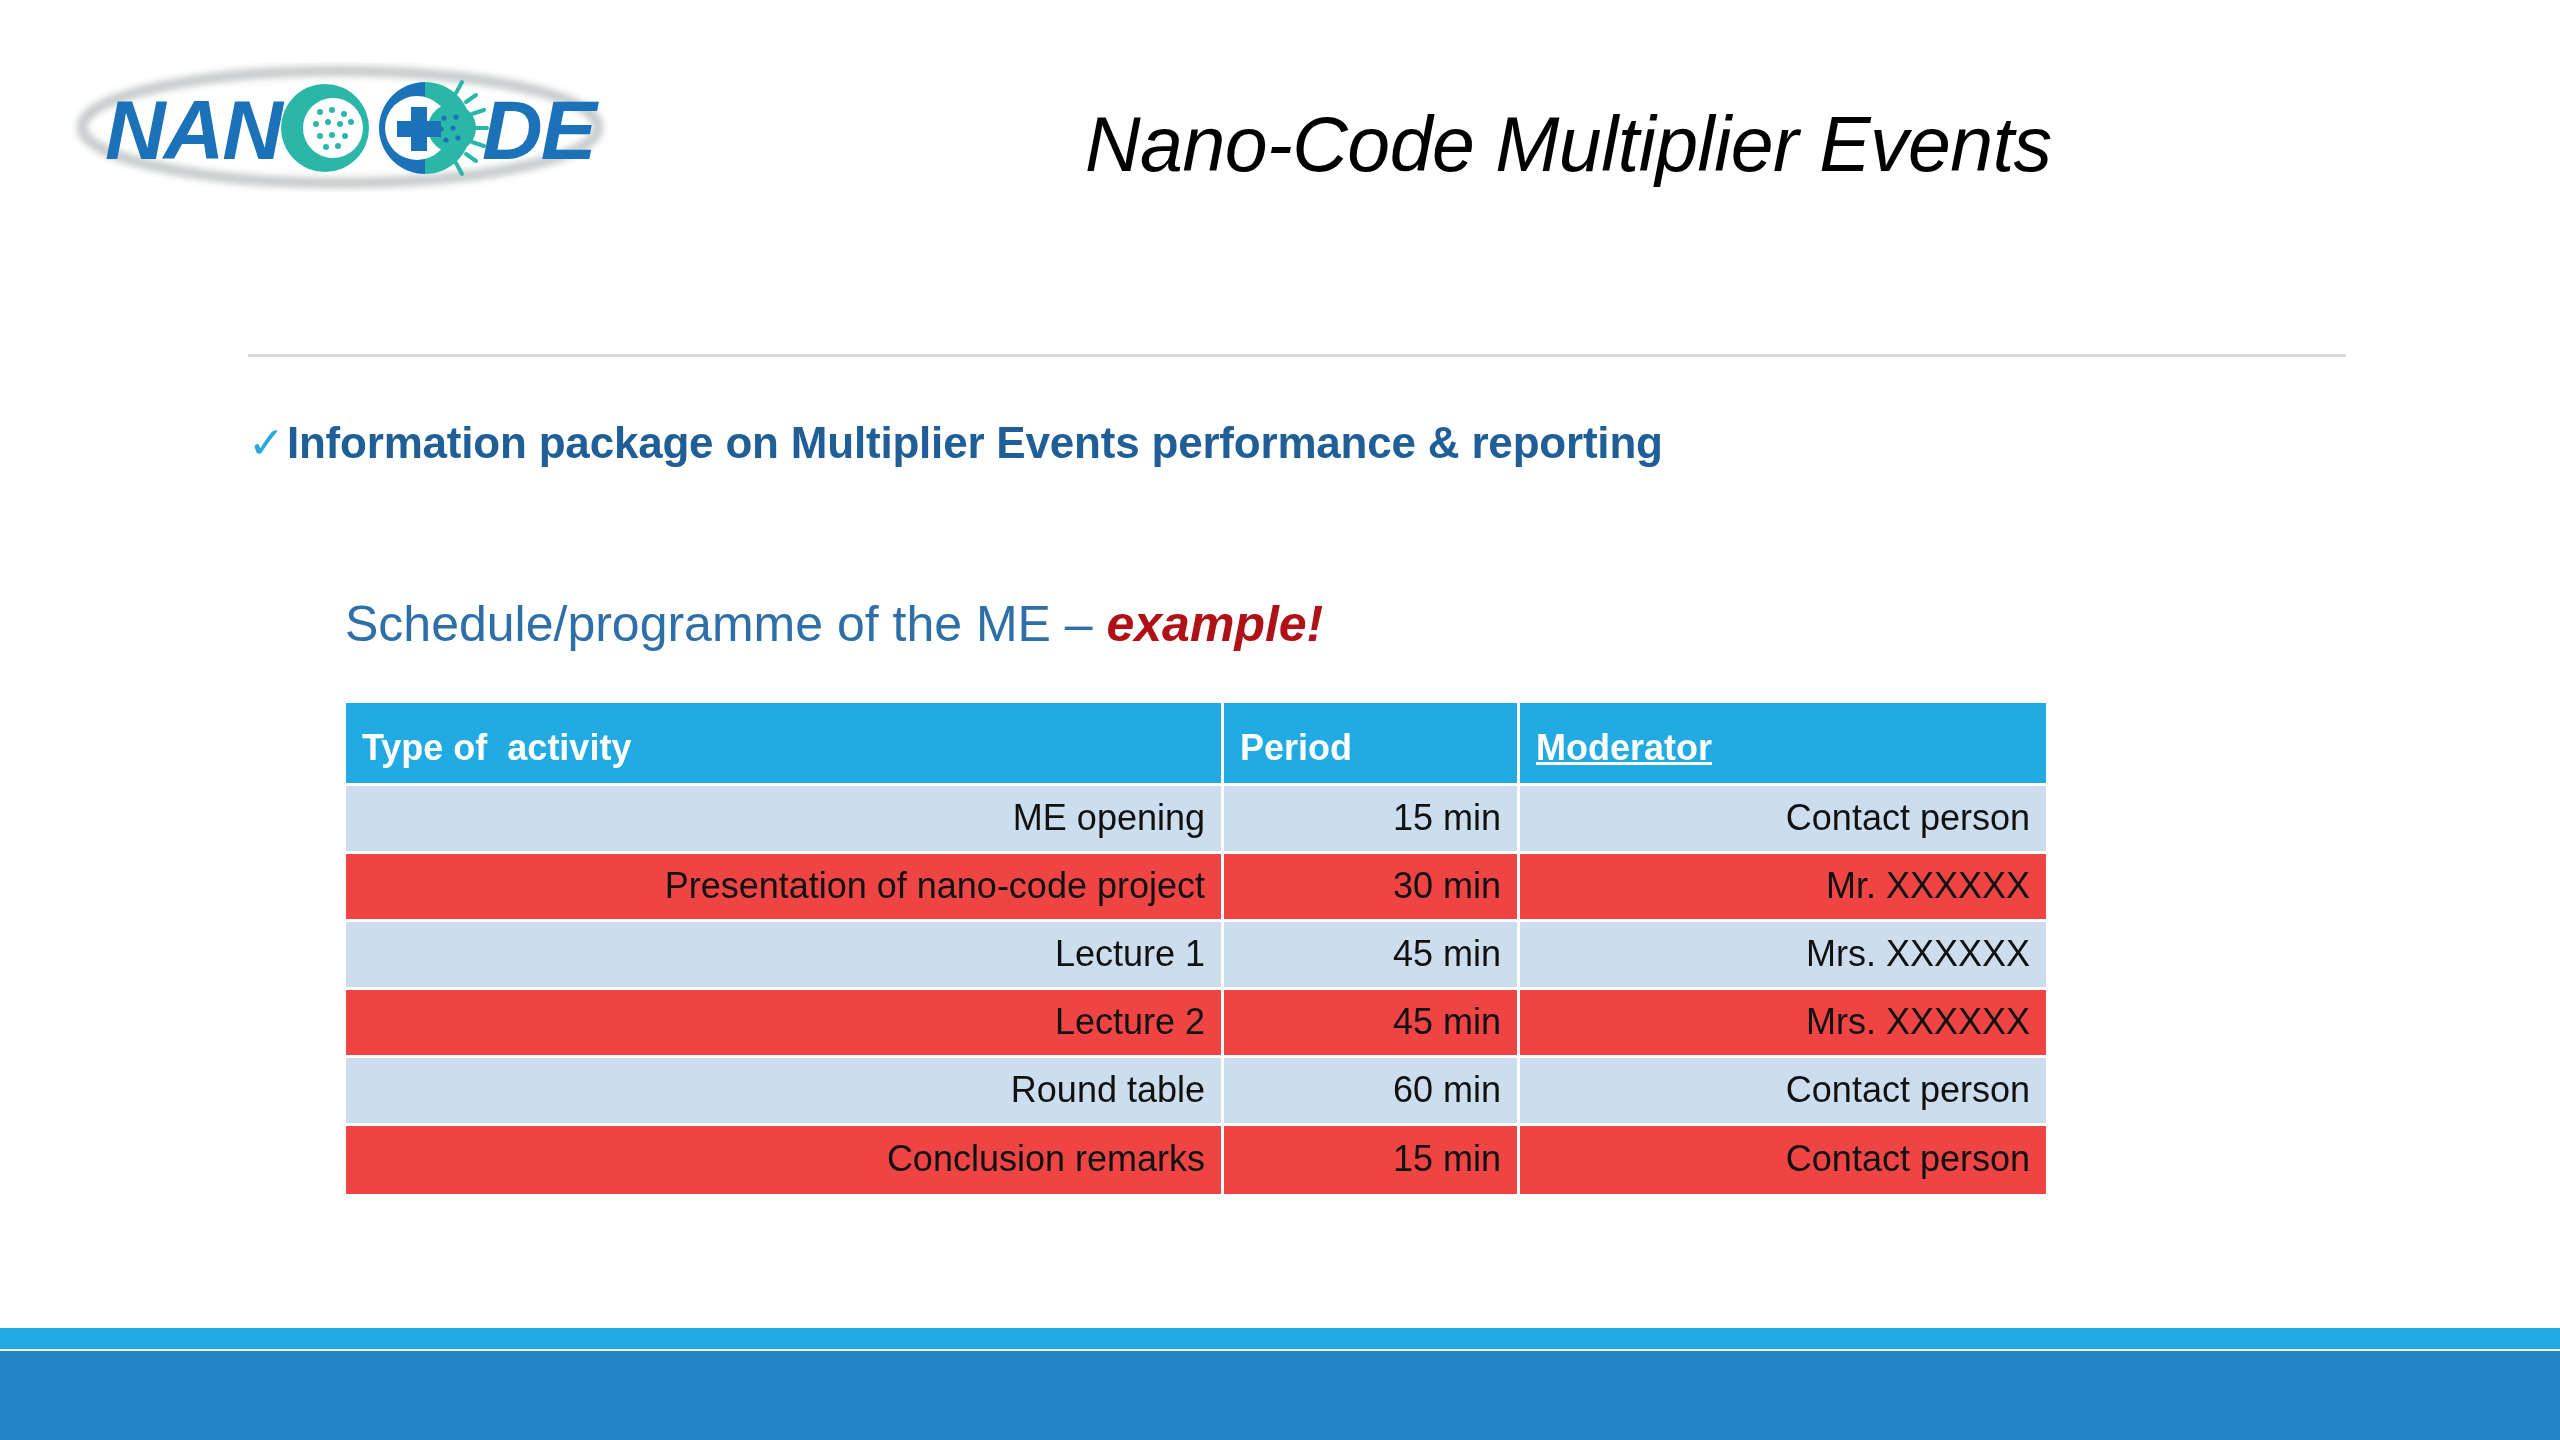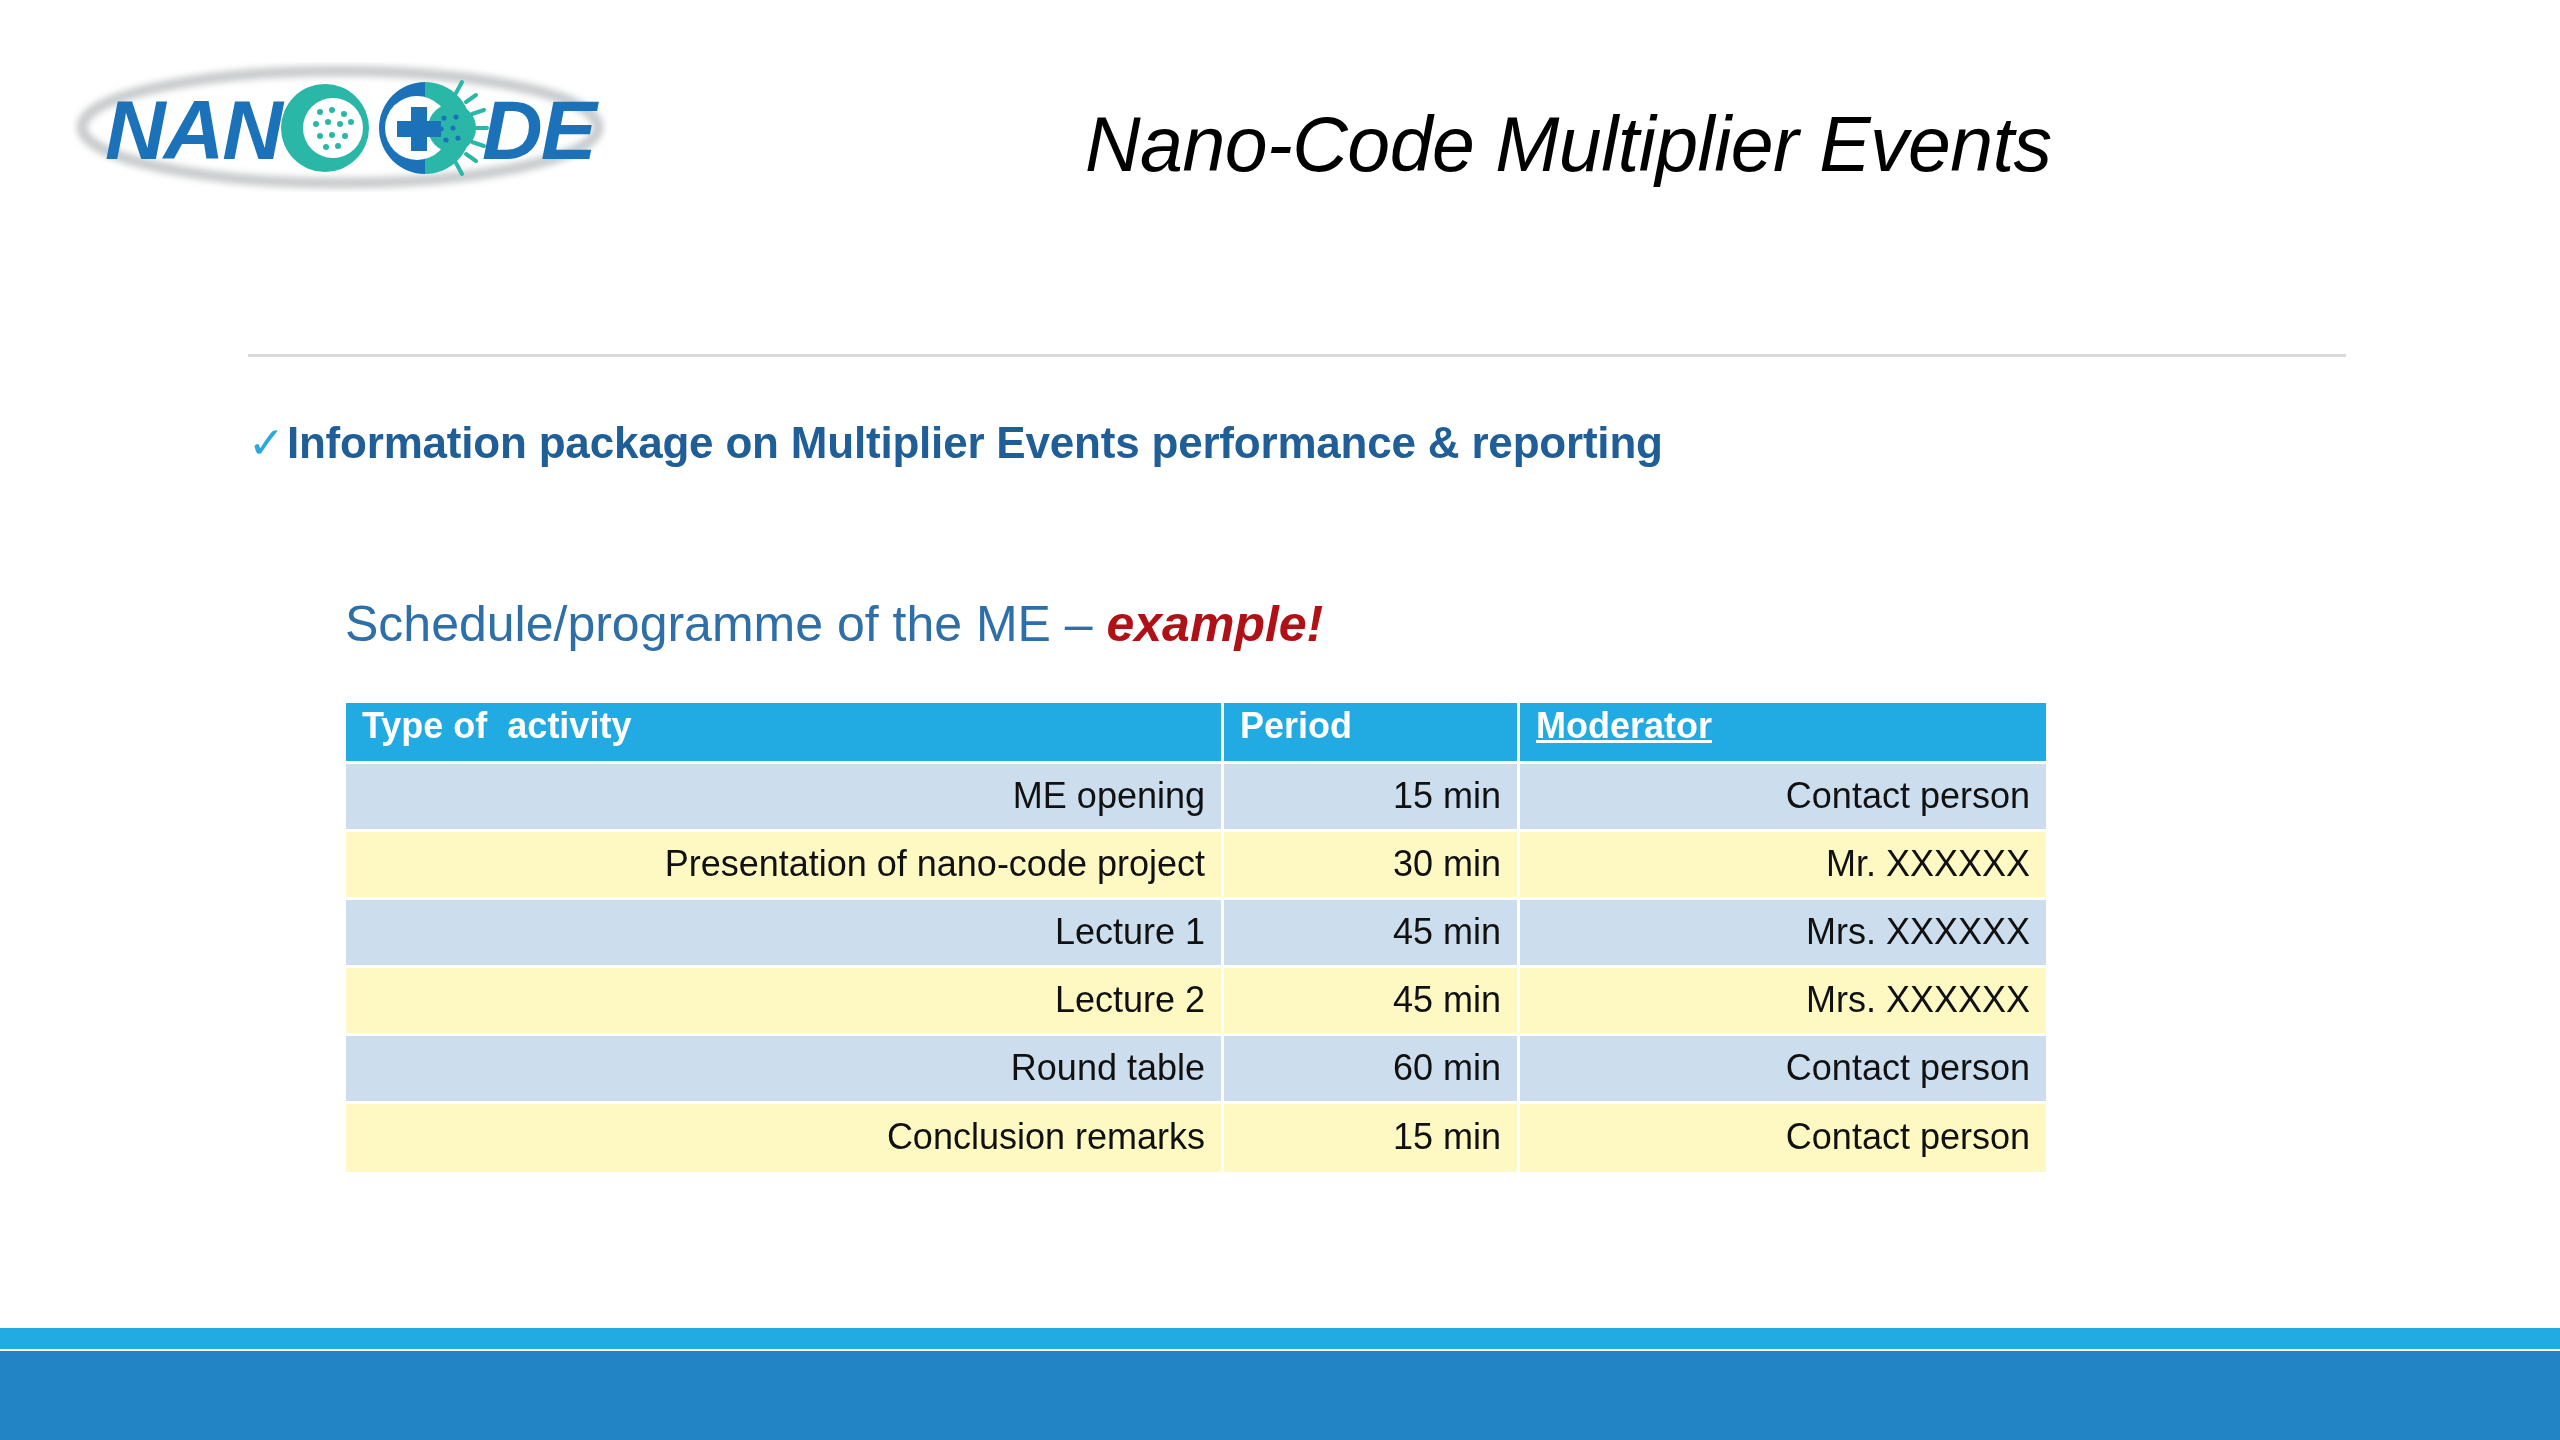--- a/index.html
+++ b/index.html
@@ -105,21 +105,21 @@
   table.schedule col.c-activity  { width: 878px; }
   table.schedule col.c-period    { width: 296px; }
   table.schedule col.c-moderator { width: 526px; }
 
   table.schedule thead th {
     background: #22abe2;
     color: #ffffff;
     font-size: 36px;
     font-weight: bold;
     text-align: left;
-    padding: 2px 16px 14px 16px;
+    padding: 24px 16px 14px 16px;
     height: 54px;
     box-sizing: border-box;
     border-right: 3px solid #ffffff;
     border-bottom: 3px solid #ffffff;
     white-space: pre;
   }
   table.schedule thead th:last-child { border-right: none; text-decoration: underline; }
 
   table.schedule tbody td {
     font-size: 36px;
@@ -129,21 +129,21 @@
     height: 68px;
     box-sizing: border-box;
     border-right: 3px solid #ffffff;
     border-bottom: 3px solid #ffffff;
     white-space: nowrap;
     overflow: hidden;
   }
   table.schedule tbody td:last-child { border-right: none; }
   table.schedule tbody tr:last-child td { border-bottom: none; margin-left: 44px; }
   table.schedule tbody tr.row-odd  td { background: #ccdeee; }
-  table.schedule tbody tr.row-even td { background: #fef9c3; }
+  table.schedule tbody tr.row-even td { background: #ef4444; }
 
   
   .footer-bar-top {
     position: absolute;
     left: 0;
     top: 1328px;
     width: 2560px;
     height: 21px;
     background: #22abe2;
   }

